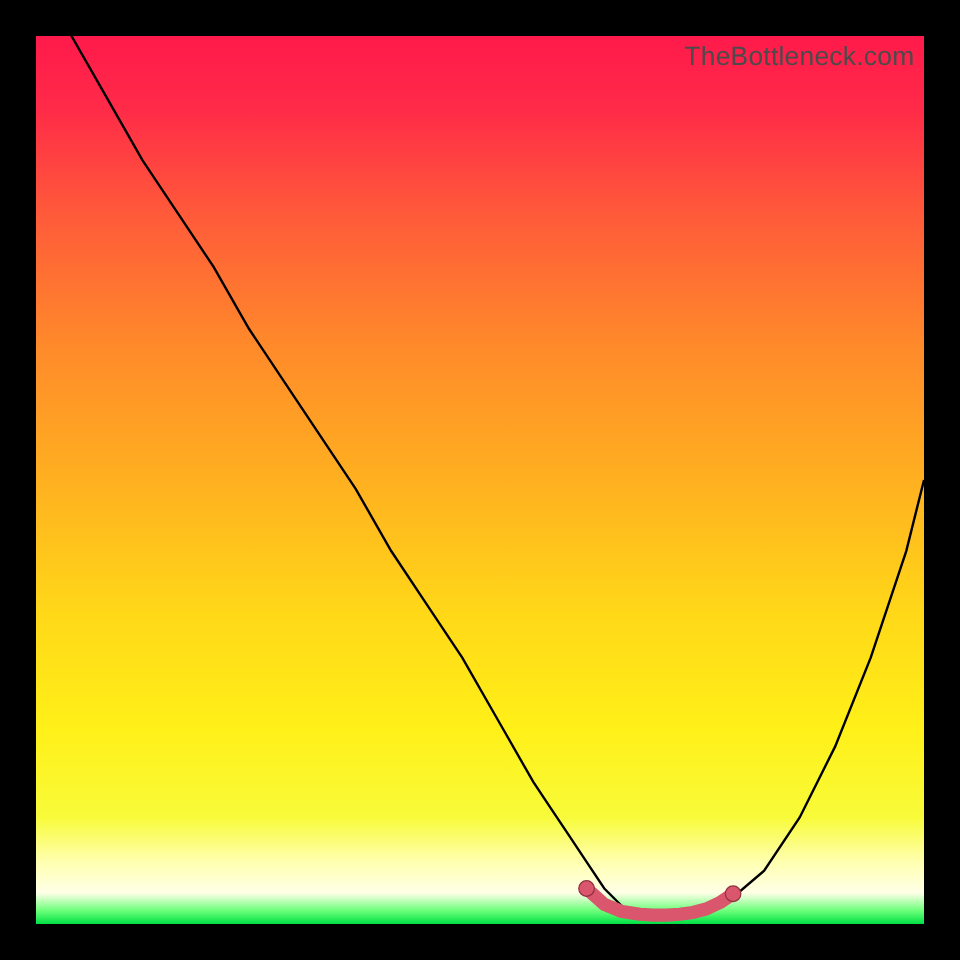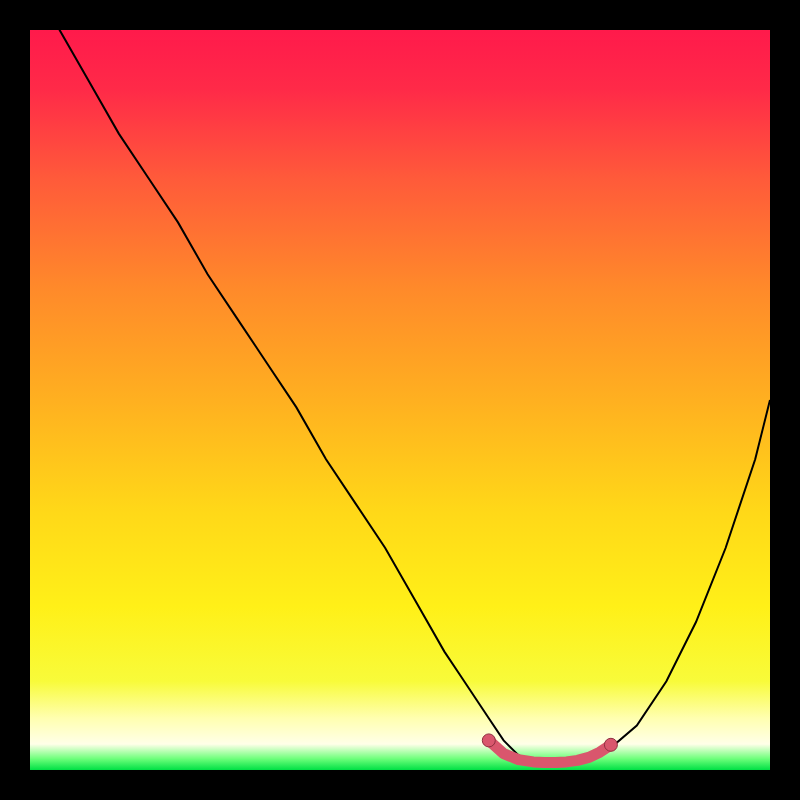--- a/index.html
+++ b/index.html
@@ -33,20 +33,21 @@
     position: absolute;
     left: 0;
     top: 0;
   }
 </style>
 </head>
 <body>
 
 <div class="frame">
 
+  <div class="watermark">TheBottleneck.com</div>
 
   <svg width="740" height="740" viewBox="0 0 740 740">
     <defs>
       <linearGradient id="bg-grad" x1="0" y1="0" x2="0" y2="1">
 
       <stop offset="0.00%" stop-color="#ff1a4b"></stop>
           <stop offset="8.00%" stop-color="#ff2a48"></stop>
           <stop offset="20.00%" stop-color="#ff5a3a"></stop>
           <stop offset="35.00%" stop-color="#ff8a2a"></stop>
           <stop offset="50.00%" stop-color="#ffb020"></stop>

